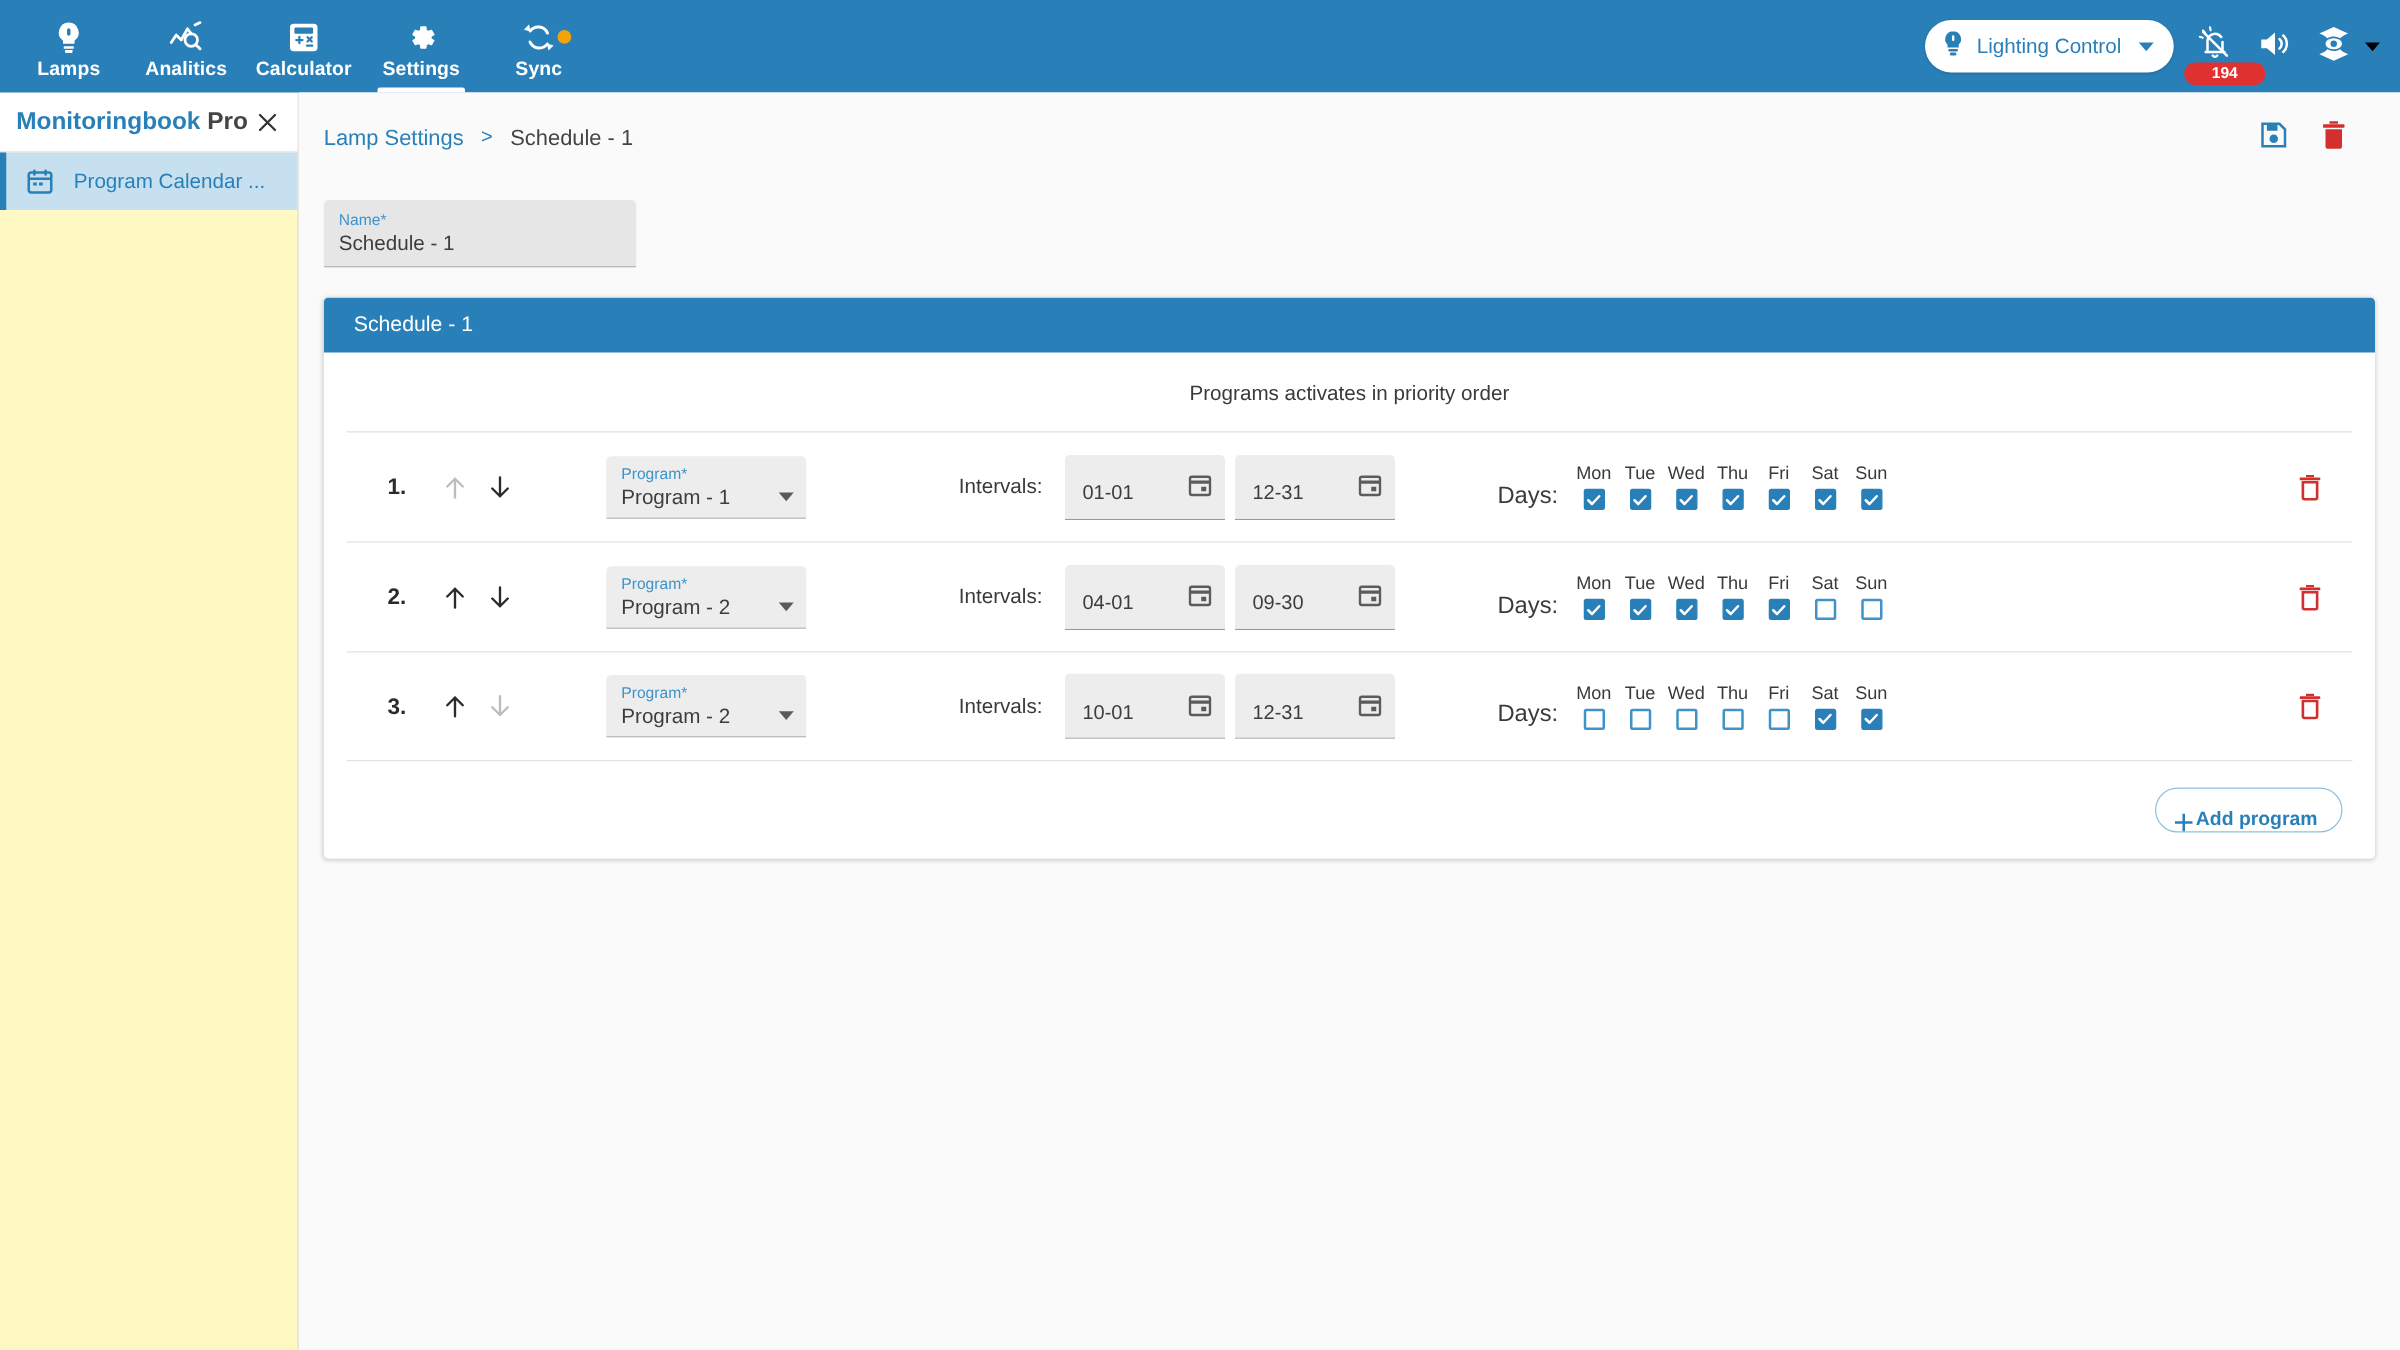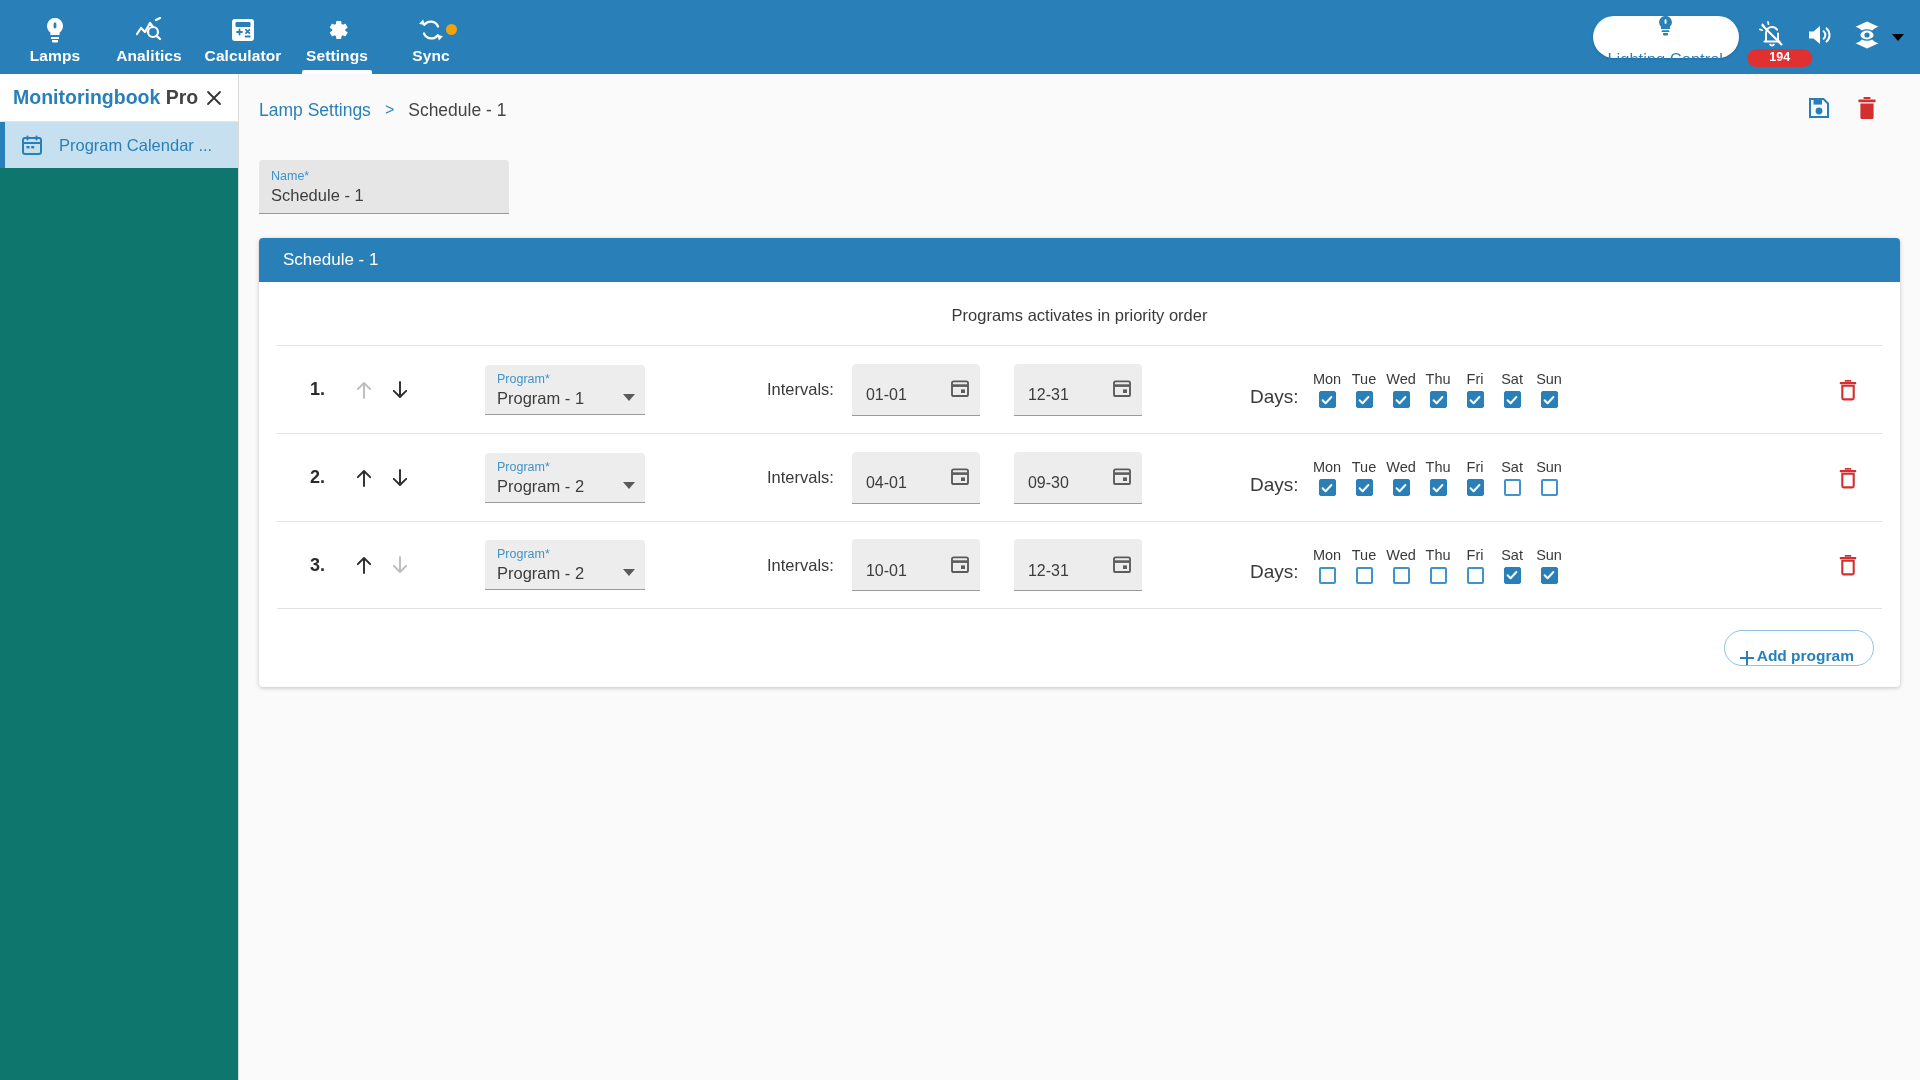--- a/index.html
+++ b/index.html
@@ -59,21 +59,20 @@
   .lighting-pill {
     display: flex; align-items: center; gap: 10px;
     background: #ffffff;
     border-radius: 22px;
     height: 42px;
     padding: 0 16px 0 14px;
     color: #2980b9;
     font-size: 16.5px;
     cursor: pointer;
     box-shadow: 0 1px 3px rgba(0,0,0,.18);
-    flex-direction: column;
   }
   .caret-down {
     width: 0; height: 0;
     border-left: 6px solid transparent;
     border-right: 6px solid transparent;
     border-top: 7px solid currentColor;
     margin-left: 4px;
   }
   .icon-btn { position: relative; cursor: pointer; display: flex; align-items: center; justify-content: center; }
   .badge {
@@ -88,21 +87,21 @@
     padding: 1px 22px 2px;
     line-height: 1.2;
   }
 
   
   .body-wrap { display: flex; height: calc(1080px - 74px); }
 
   
   .sidebar {
     width: 239px;
-    background: #0f766e;
+    background: #fef9c3;
     border-right: 1px solid #d8d8d8;
     flex: none;
   }
   .sidebar-head {
     height: 48px;
     display: flex; align-items: center;
     padding: 0 14px 0 13px;
     border-bottom: 1px solid #e4e4e4;
     background: #fff;
   }
@@ -221,21 +220,21 @@
   }
   .date-field {
     width: 128px;
     background: #ededed;
     border-bottom: 1px solid #9a9a9a;
     border-radius: 4px 4px 0 0;
     height: 52px;
     display: flex; align-items: center;
     padding: 0 10px 0 14px;
     cursor: text;
-    margin-right: 34px;
+    margin-right: 8px;
   }
   .date-field .df-val { font-size: 16px; color: #3d3d3d; flex: 1; padding-top: 12px; }
   .date-field .df-ic { padding-bottom: 2px; display: flex; cursor: pointer; }
 
   .days-block { display: flex; align-items: center; margin-left: 74px; }
   .days-label { font-size: 19px; color: #3a3a3a; margin-right: 10px; padding-top: 14px; }
   .days-grid { display: flex; }
   .day-col { width: 37px; display: flex; flex-direction: column; align-items: center; gap: 4px; }
   .day-name { font-size: 14.5px; color: #3a3a3a; }
   .cbox {

